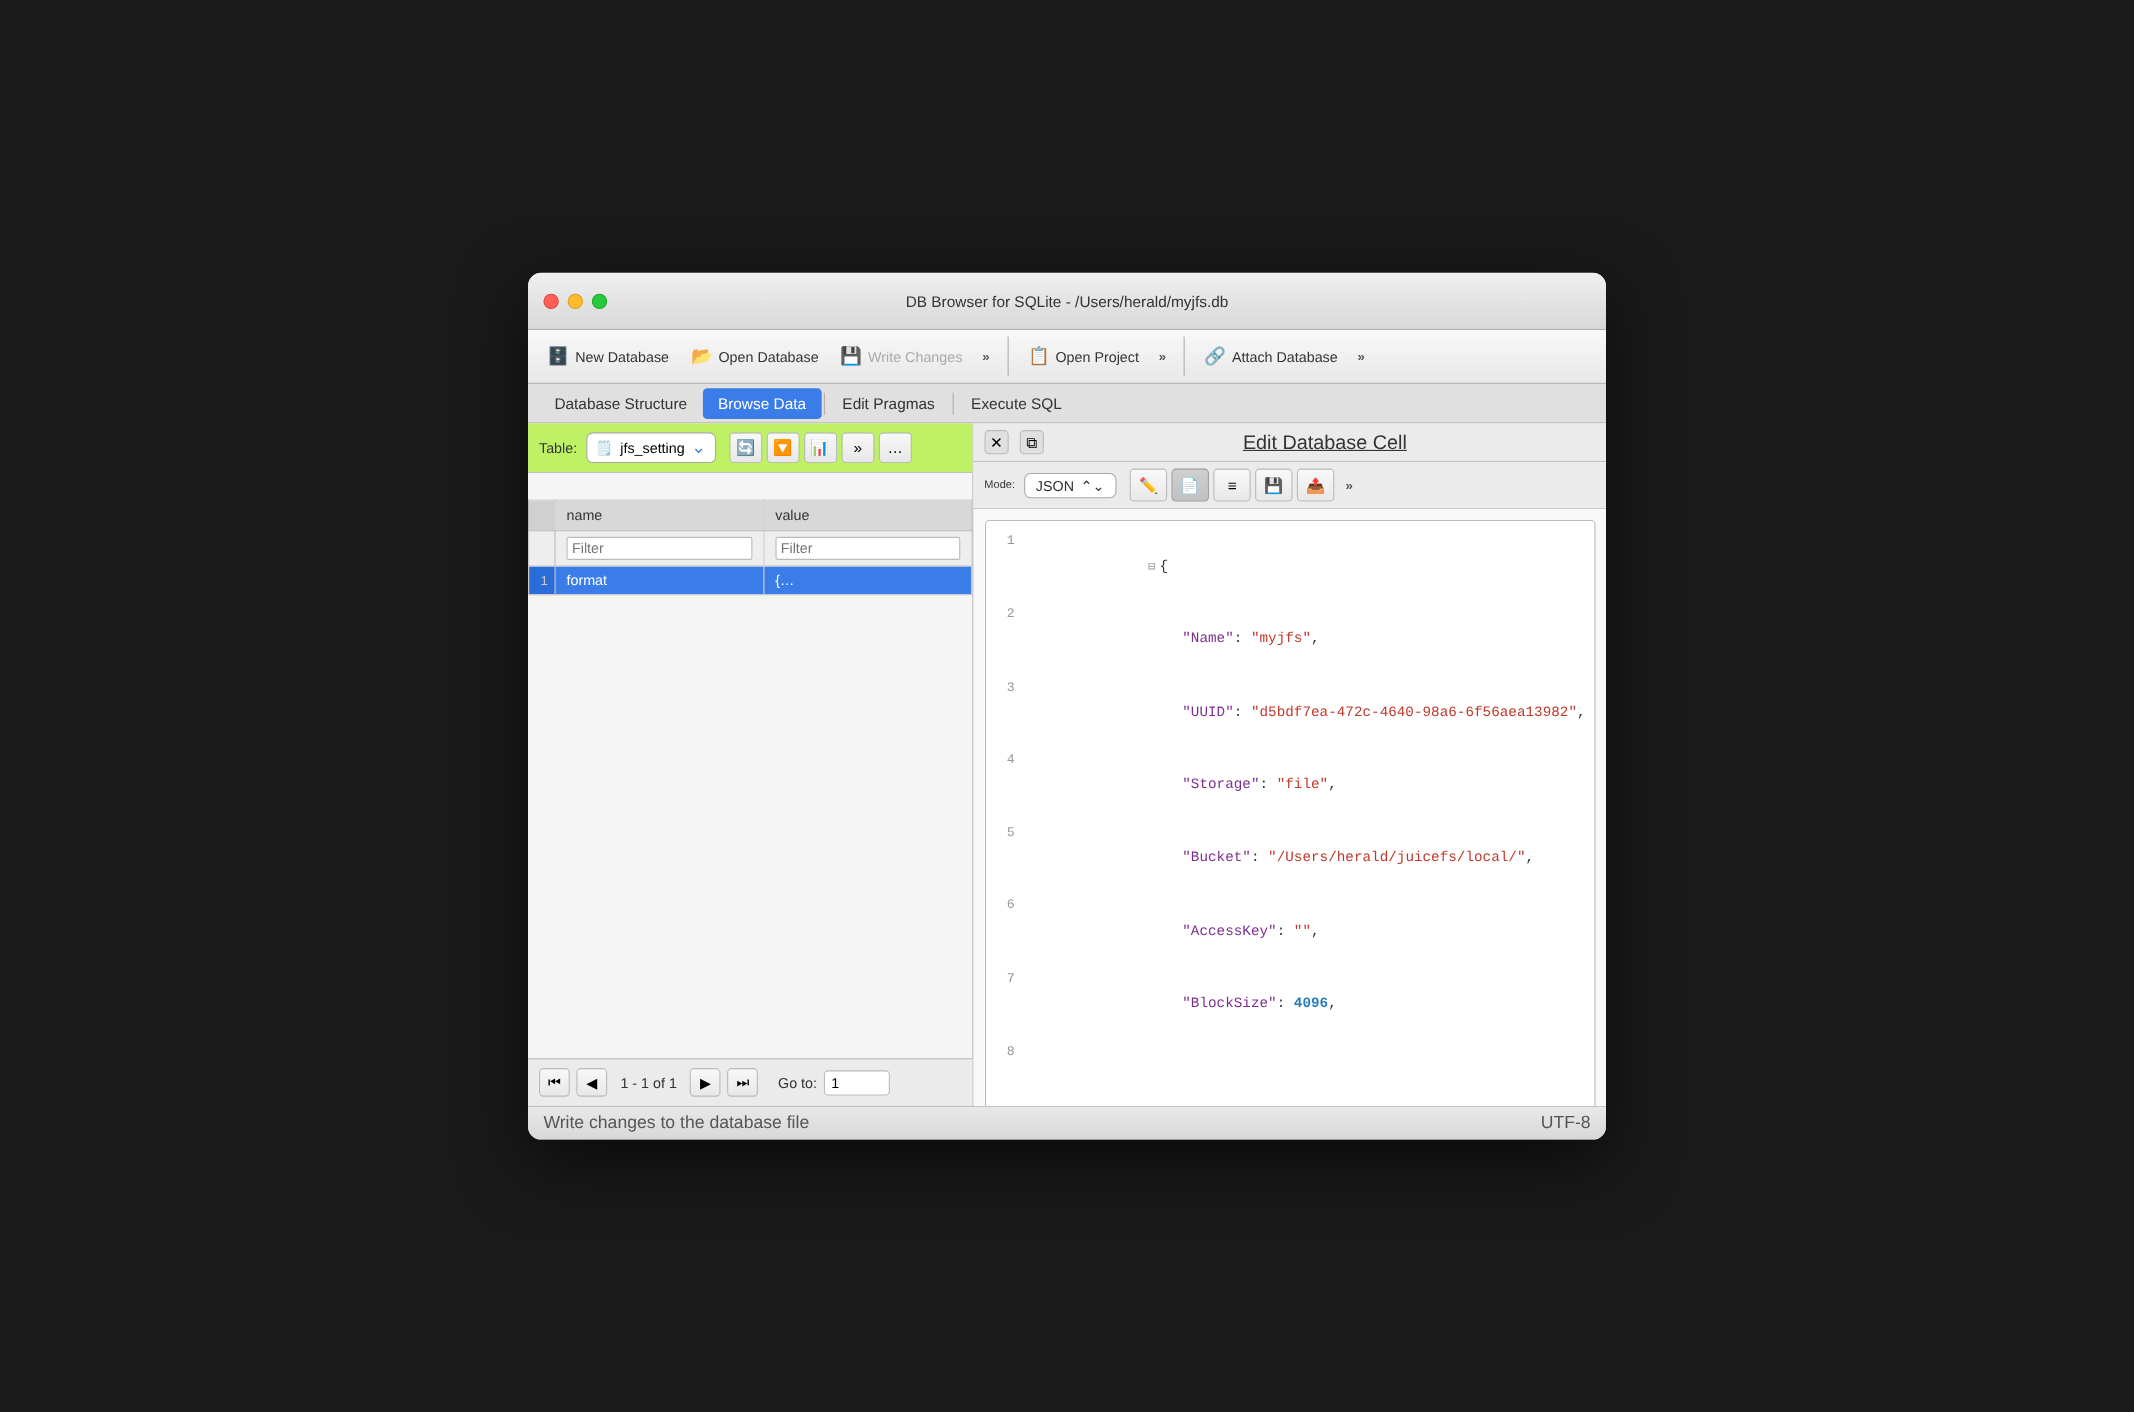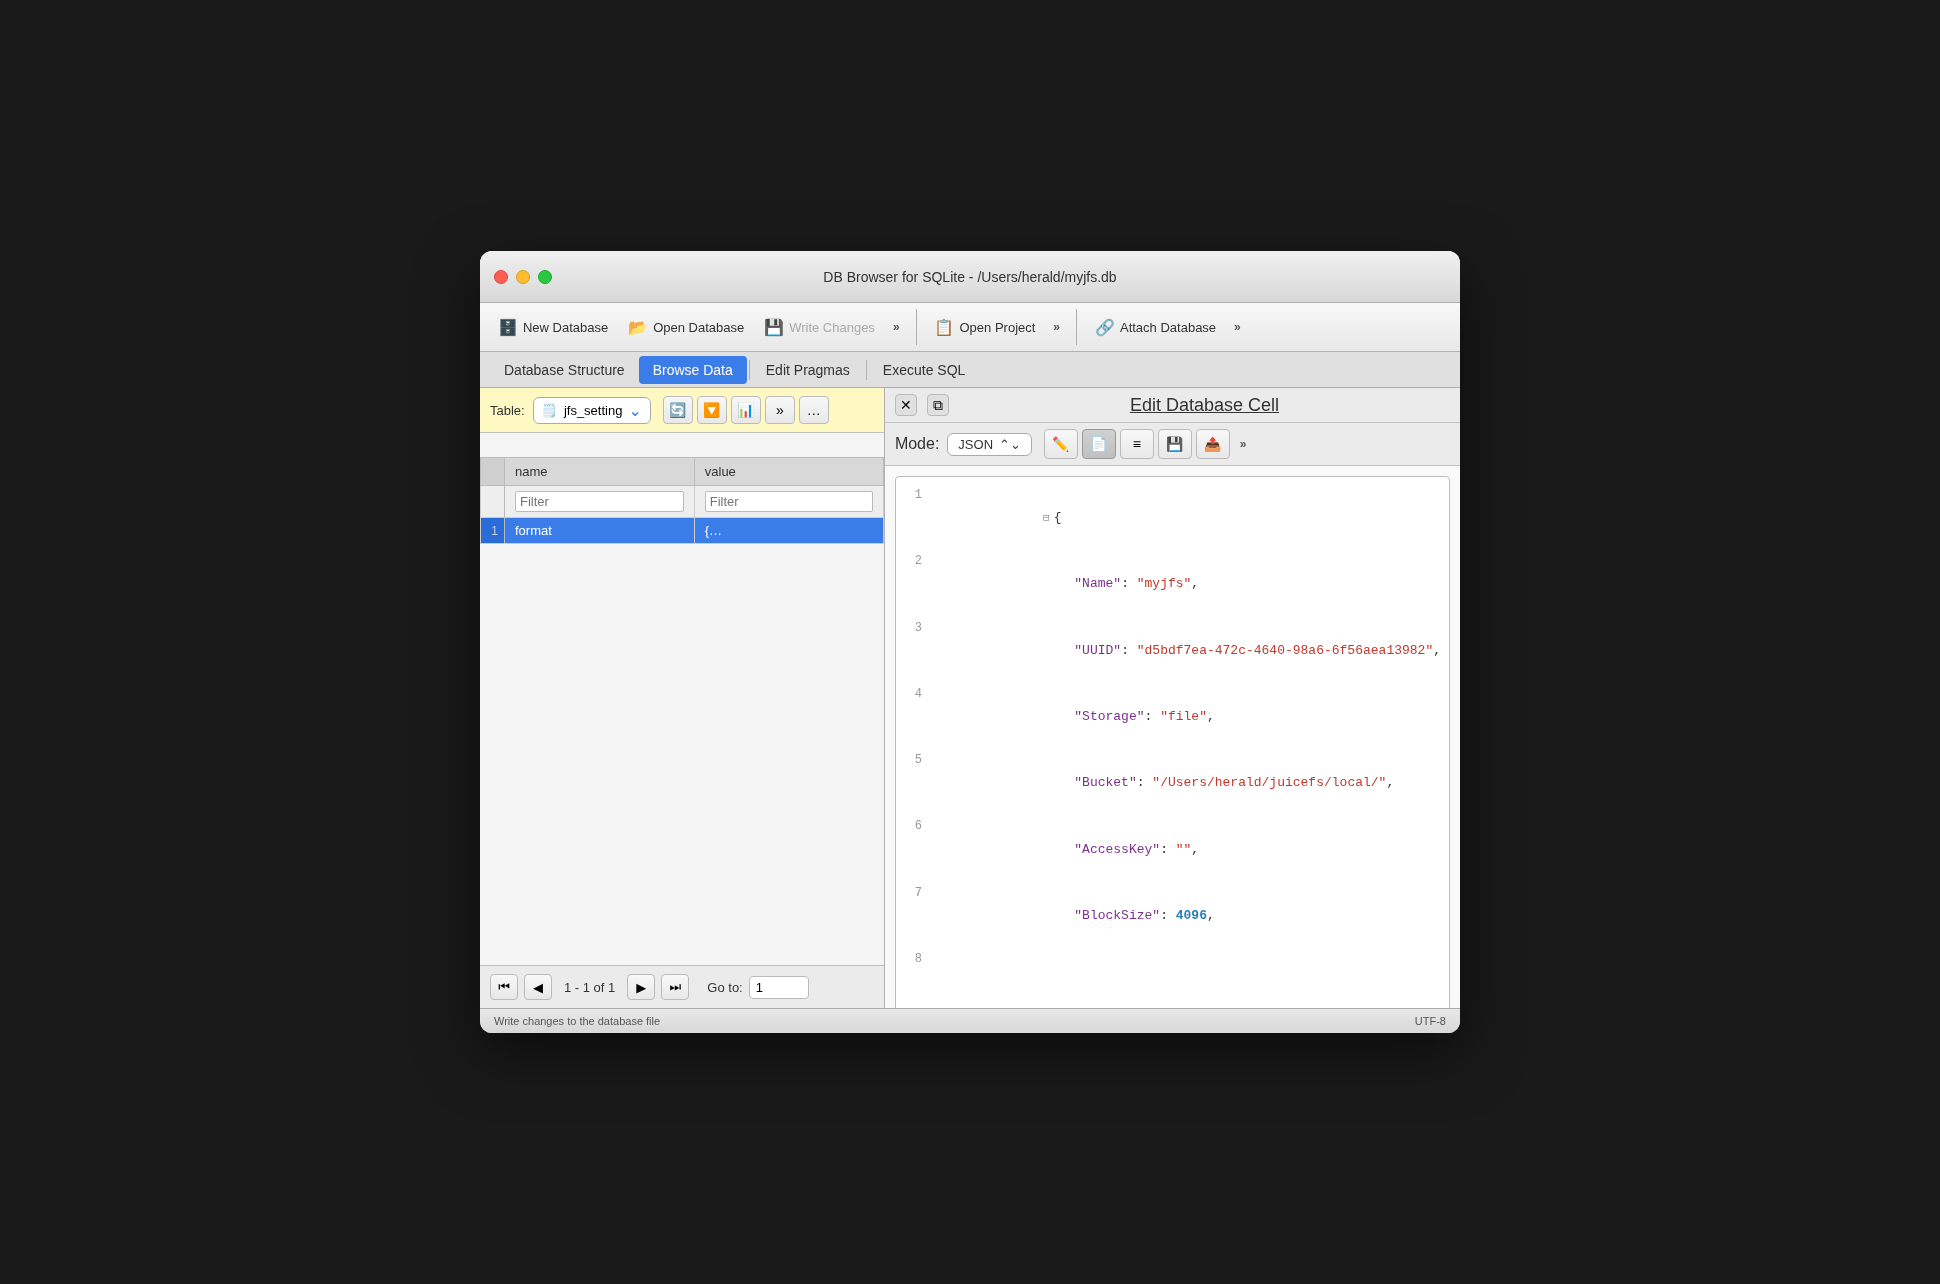--- a/index.html
+++ b/index.html
@@ -116,21 +116,21 @@
       display: flex;
       flex-direction: column;
       background: #f5f5f5;
     }
     .table-selector {
       display: flex;
       align-items: center;
       padding: 8px 10px;
       gap: 8px;
       border-bottom: 1px solid #c0c0c0;
-      background: #fef9c3;
+      background: #bef264;
     }
     .table-label { font-size: 13px; color: #333; font-weight: 500; }
     .table-select {
       display: flex;
       align-items: center;
       background: white;
       border: 1px solid #aaa;
       border-radius: 6px;
       padding: 3px 8px;
       gap: 6px;
@@ -252,21 +252,21 @@
       text-decoration: underline;
     }
     .mode-container {
       display: flex;
       align-items: center;
       padding: 6px 10px;
       background: #ebebeb;
       border-bottom: 1px solid #c0c0c0;
       gap: 8px;
     }
-    .mode-label { font-size: 16px; color: #333; font-weight: 500; }
+    .mode-label { font-size: 10px; color: #333; font-weight: 500; }
     .mode-select {
       display: flex;
       align-items: center;
       background: white;
       border: 1px solid #aaa;
       border-radius: 6px;
       padding: 3px 10px;
       gap: 6px;
       cursor: pointer;
       font-size: 13px;
@@ -341,21 +341,21 @@
       color: #888;
     }
     
     .bottom-status {
       background: linear-gradient(180deg, #e8e8e8, #d8d8d8);
       border-top: 1px solid #aaa;
       padding: 6px 14px;
       display: flex;
       justify-content: space-between;
       align-items: center;
-      font-size: 11px;
+      font-size: 16px;
       color: #555;
     }
   </style>
 </head>
 <body>
 
 <div class="window">
 
   <div class="title-bar">
     <div class="window-controls">

